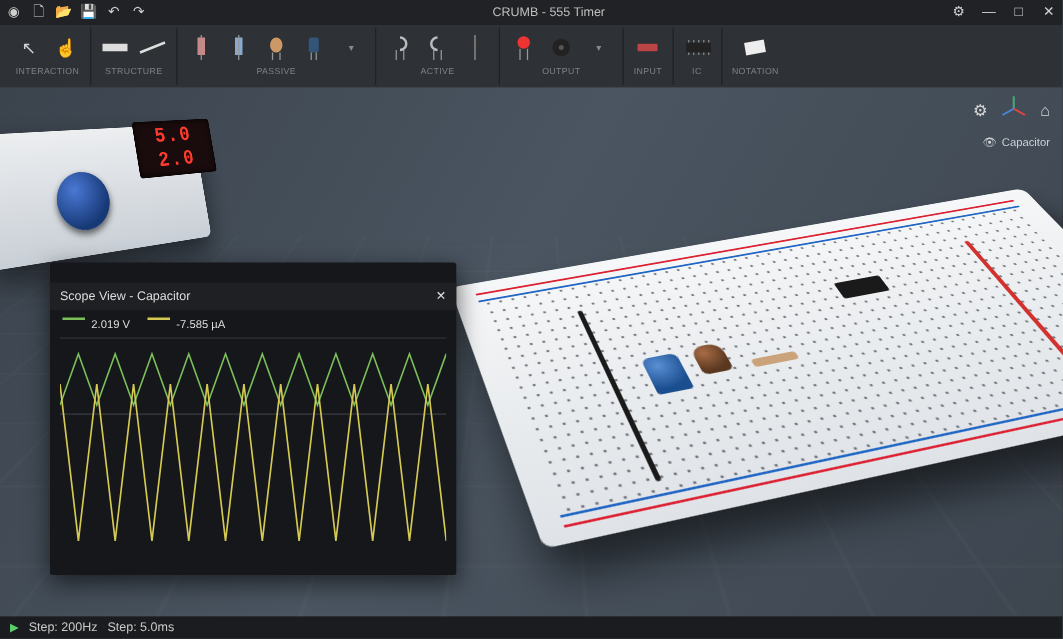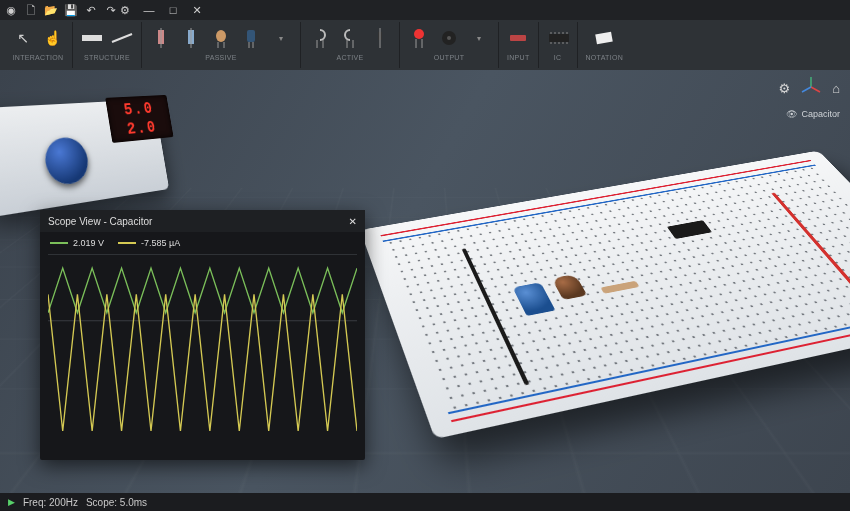--- a/index.html
+++ b/index.html
@@ -108,24 +108,24 @@
   .wire.red{background:#d3312e;left:430px;top:50px;width:4px;height:168px;}
   .wire.blk{background:#1a1a1a;left:90px;top:50px;width:4px;height:168px;}
   
   .scope{
     position:absolute; left:40px; top:140px; width:325px; height:250px;
     background:var(--scope-bg); border-radius:2px; box-shadow:0 6px 20px rgba(0,0,0,.6);
     display:flex;flex-direction:column; color:#ddd;
   }
   .scope-title{
     height:22px;display:flex;align-items:center;justify-content:space-between;
-    padding:0 8px;font-size:10px;background:#1e2023;
+    padding:0 8px;font-size:10px;background:#1e2023;margin-top:16px;
   }
   .scope-legend{display:flex;gap:14px;padding:6px 10px;font-size:9px;align-items:center;}
-  .lg{display:flex;align-items:center;gap:5px;}
+  .lg{display:flex;gap:5px;}
   .lg .sw{width:18px;height:2px;display:inline-block;}
   .scope-plot{flex:1;position:relative;margin:0 8px 8px;border-top:1px solid #2f3236;}
   .scope-plot svg{position:absolute;inset:0;width:100%;height:100%;}
   
   .status{
     height:18px;background:var(--bg-darker);display:flex;align-items:center;
     padding:0 8px;gap:8px;font-size:10px;color:#c9c9c9;
   }
   .play{color:#58d06a;font-size:9px;}
 </style>
@@ -134,20 +134,21 @@
 
 <div class="titlebar">
   <div class="tb-left">
     <span class="tb-icon">◉</span>
     <span class="tb-icon">🗋</span>
     <span class="tb-icon">📂</span>
     <span class="tb-icon">💾</span>
     <span class="tb-icon">↶</span>
     <span class="tb-icon">↷</span>
   </div>
+  <div class="tb-center">CRUMB - 555 Timer</div>
   <div class="tb-right">
     <span class="tb-icon">⚙</span>
     <span class="tb-icon">—</span>
     <span class="tb-icon">□</span>
     <span class="tb-icon">✕</span>
   </div>
 </div>
 
 <div class="ribbon">
   <div class="rgroup">
@@ -361,15 +362,15 @@
           <line x1="0" x2="300" y1="66.66666666666669" y2="66.66666666666669" stroke="#3a3d42" stroke-width="1"></line>
           <path d="M0 58.66666666666666 L14.285714285714285 13.333333333333343 L28.57142857142857 58.66666666666666 L42.857142857142854 13.333333333333343 L57.14285714285714 58.66666666666666 L71.42857142857143 13.333333333333343 L85.71428571428571 58.66666666666666 L100 13.333333333333343 L114.28571428571428 58.66666666666666 L128.57142857142856 13.333333333333343 L142.85714285714286 58.66666666666666 L157.14285714285714 13.333333333333343 L171.42857142857142 58.66666666666666 L185.71428571428572 13.333333333333343 L200 58.66666666666666 L214.28571428571428 13.333333333333343 L228.57142857142856 58.66666666666666 L242.85714285714286 13.333333333333343 L257.1428571428571 58.66666666666666 L271.42857142857144 13.333333333333343 L285.7142857142857 58.66666666666666 L300 13.333333333333343 " fill="none" stroke="#7bbf5a" stroke-width="1.3"></path>
           <path d="M0 40 L14.285714285714285 178.66666666666669 L28.57142857142857 40 L42.857142857142854 178.66666666666669 L57.14285714285714 40 L71.42857142857143 178.66666666666669 L85.71428571428571 40 L100 178.66666666666669 L114.28571428571428 40 L128.57142857142856 178.66666666666669 L142.85714285714286 40 L157.14285714285714 178.66666666666669 L171.42857142857142 40 L185.71428571428572 178.66666666666669 L200 40 L214.28571428571428 178.66666666666669 L228.57142857142856 40 L242.85714285714286 178.66666666666669 L257.1428571428571 40 L271.42857142857144 178.66666666666669 L285.7142857142857 40 L300 178.66666666666669 " fill="none" stroke="#d4c953" stroke-width="1.3"></path>
         </svg>
     </div>
   </div>
 </div>
 
 <div class="status">
   <span class="play">▶</span>
-  <span>Freq: 200Hz</span>
-  <span>Scope: 5.0ms</span>
+  <span>Step: 200Hz</span>
+  <span>Step: 5.0ms</span>
 </div>
 
 </body></html>

